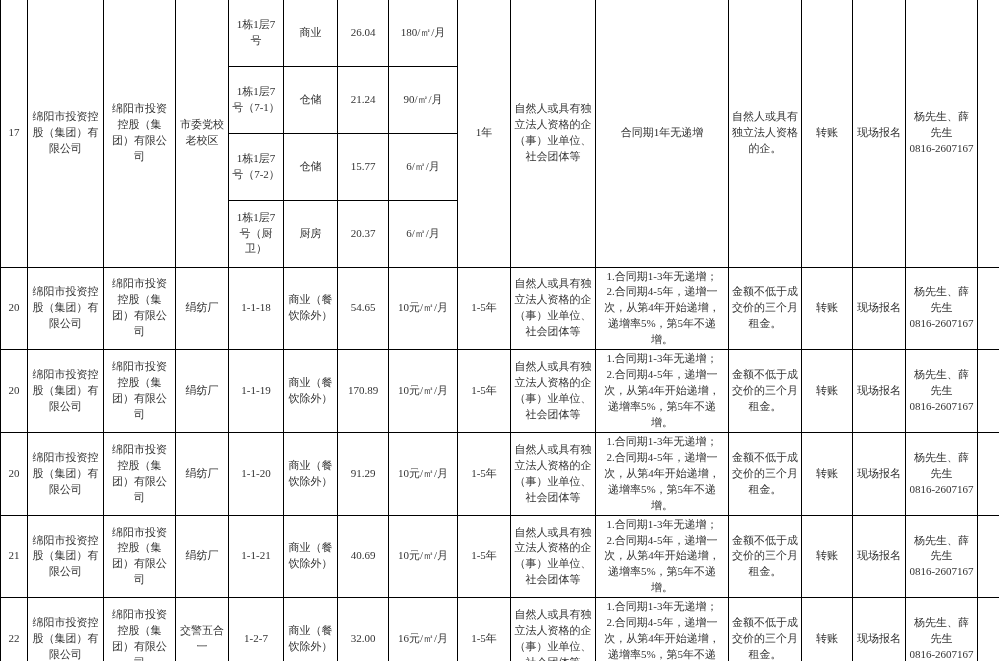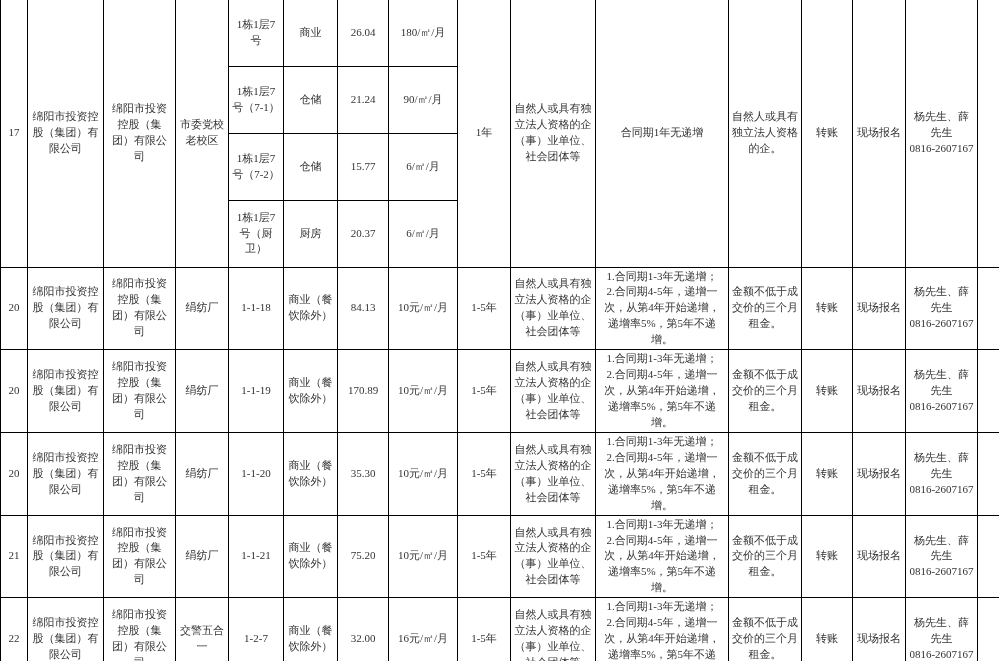--- a/index.html
+++ b/index.html
@@ -102,21 +102,21 @@
       <td>6/㎡/月</td>
     </tr>
 
     <tr style="height:67px">
       <td>20</td>
       <td>绵阳市投资控股（集团）有限公司</td>
       <td>绵阳市投资控股（集团）有限公司</td>
       <td>绢纺厂</td>
       <td>1-1-18</td>
       <td>商业（餐饮除外）</td>
-      <td>84.13</td>
+      <td>54.65</td>
       <td>10元/㎡/月</td>
       <td>1-5年</td>
       <td>自然人或具有独立法人资格的企（事）业单位、社会团体等</td>
       <td class="terms preline">1.合同期1-3年无递增；
 2.合同期4-5年，递增一次，从第4年开始递增，递增率5%，第5年不递增。</td>
       <td>金额不低于成交价的三个月租金。</td>
       <td>转账</td>
       <td>现场报名</td>
       <td class="preline">杨先生、薛先生
 0816-2607167</td>
@@ -144,42 +144,42 @@
       <td class="edge-r"></td>
     </tr>
 
     <tr style="height:67px">
       <td>20</td>
       <td>绵阳市投资控股（集团）有限公司</td>
       <td>绵阳市投资控股（集团）有限公司</td>
       <td>绢纺厂</td>
       <td>1-1-20</td>
       <td>商业（餐饮除外）</td>
-      <td>35.30</td>
+      <td>91.29</td>
       <td>10元/㎡/月</td>
       <td>1-5年</td>
       <td>自然人或具有独立法人资格的企（事）业单位、社会团体等</td>
       <td class="terms preline">1.合同期1-3年无递增；
 2.合同期4-5年，递增一次，从第4年开始递增，递增率5%，第5年不递增。</td>
       <td>金额不低于成交价的三个月租金。</td>
       <td>转账</td>
       <td>现场报名</td>
       <td class="preline">杨先生、薛先生
 0816-2607167</td>
       <td class="edge-r"></td>
     </tr>
 
     <tr style="height:67px">
       <td>21</td>
       <td>绵阳市投资控股（集团）有限公司</td>
       <td>绵阳市投资控股（集团）有限公司</td>
       <td>绢纺厂</td>
       <td>1-1-21</td>
       <td>商业（餐饮除外）</td>
-      <td>75.20</td>
+      <td>40.69</td>
       <td>10元/㎡/月</td>
       <td>1-5年</td>
       <td>自然人或具有独立法人资格的企（事）业单位、社会团体等</td>
       <td class="terms preline">1.合同期1-3年无递增；
 2.合同期4-5年，递增一次，从第4年开始递增，递增率5%，第5年不递增。</td>
       <td>金额不低于成交价的三个月租金。</td>
       <td>转账</td>
       <td>现场报名</td>
       <td class="preline">杨先生、薛先生
 0816-2607167</td>

